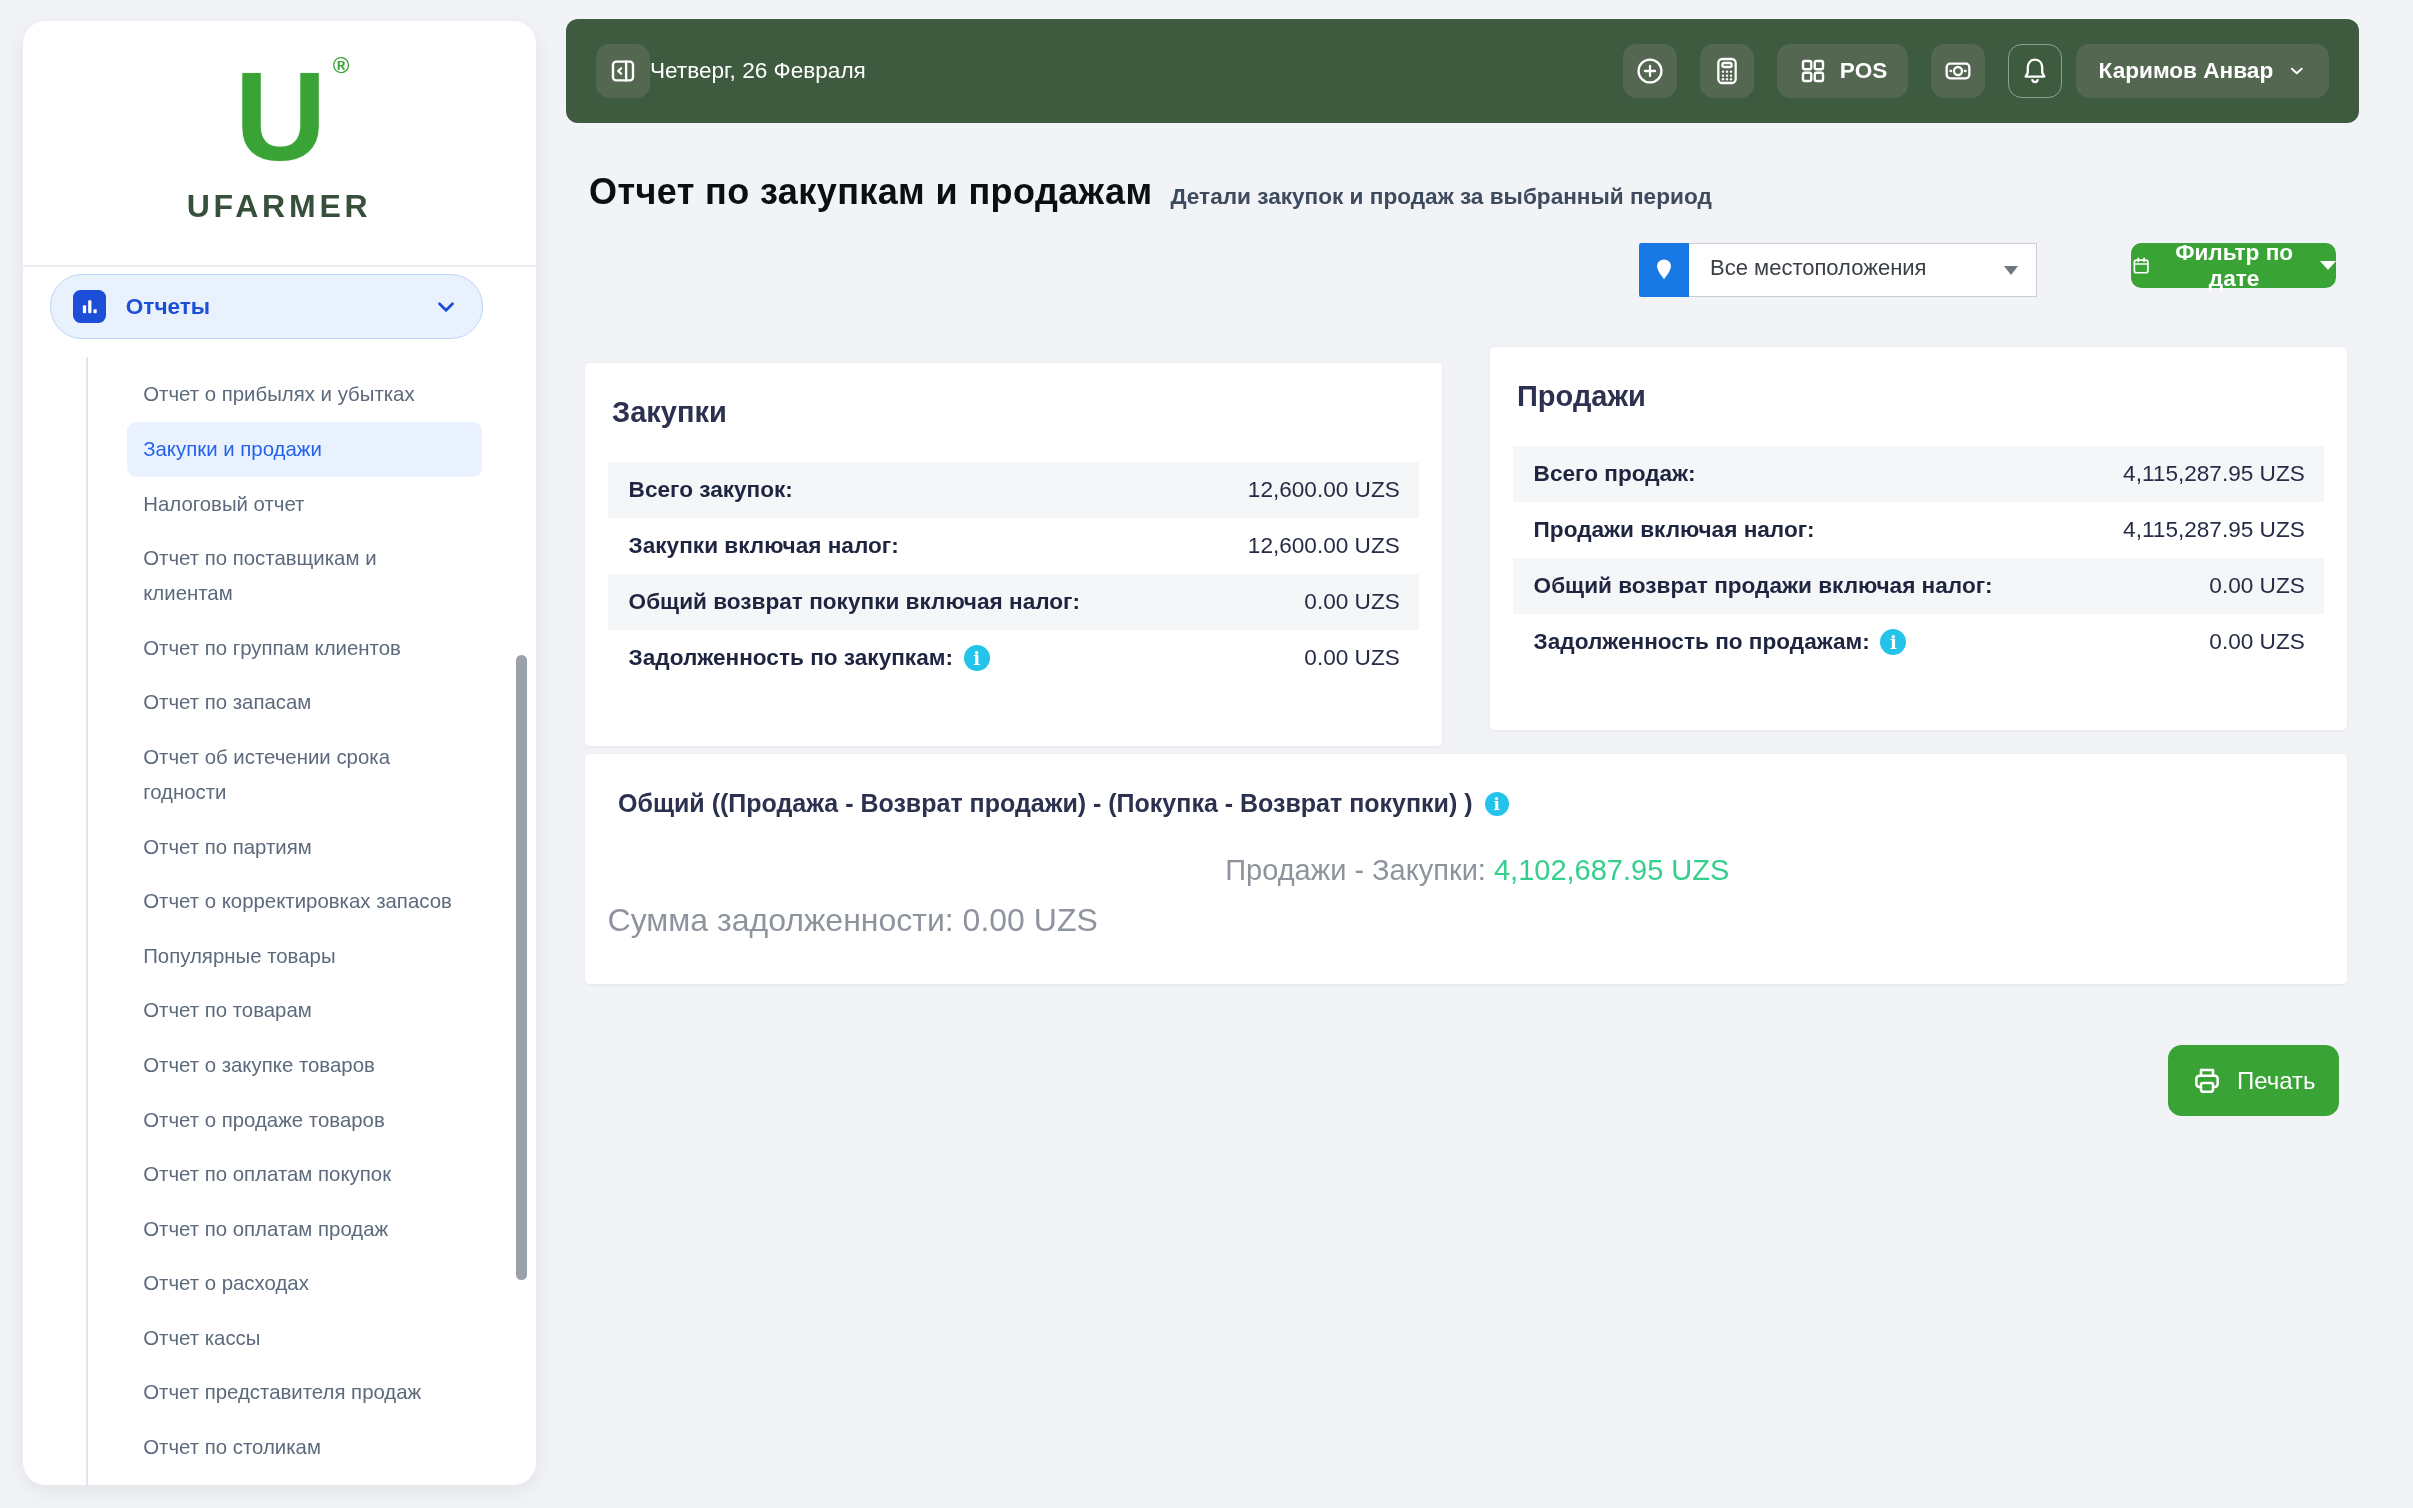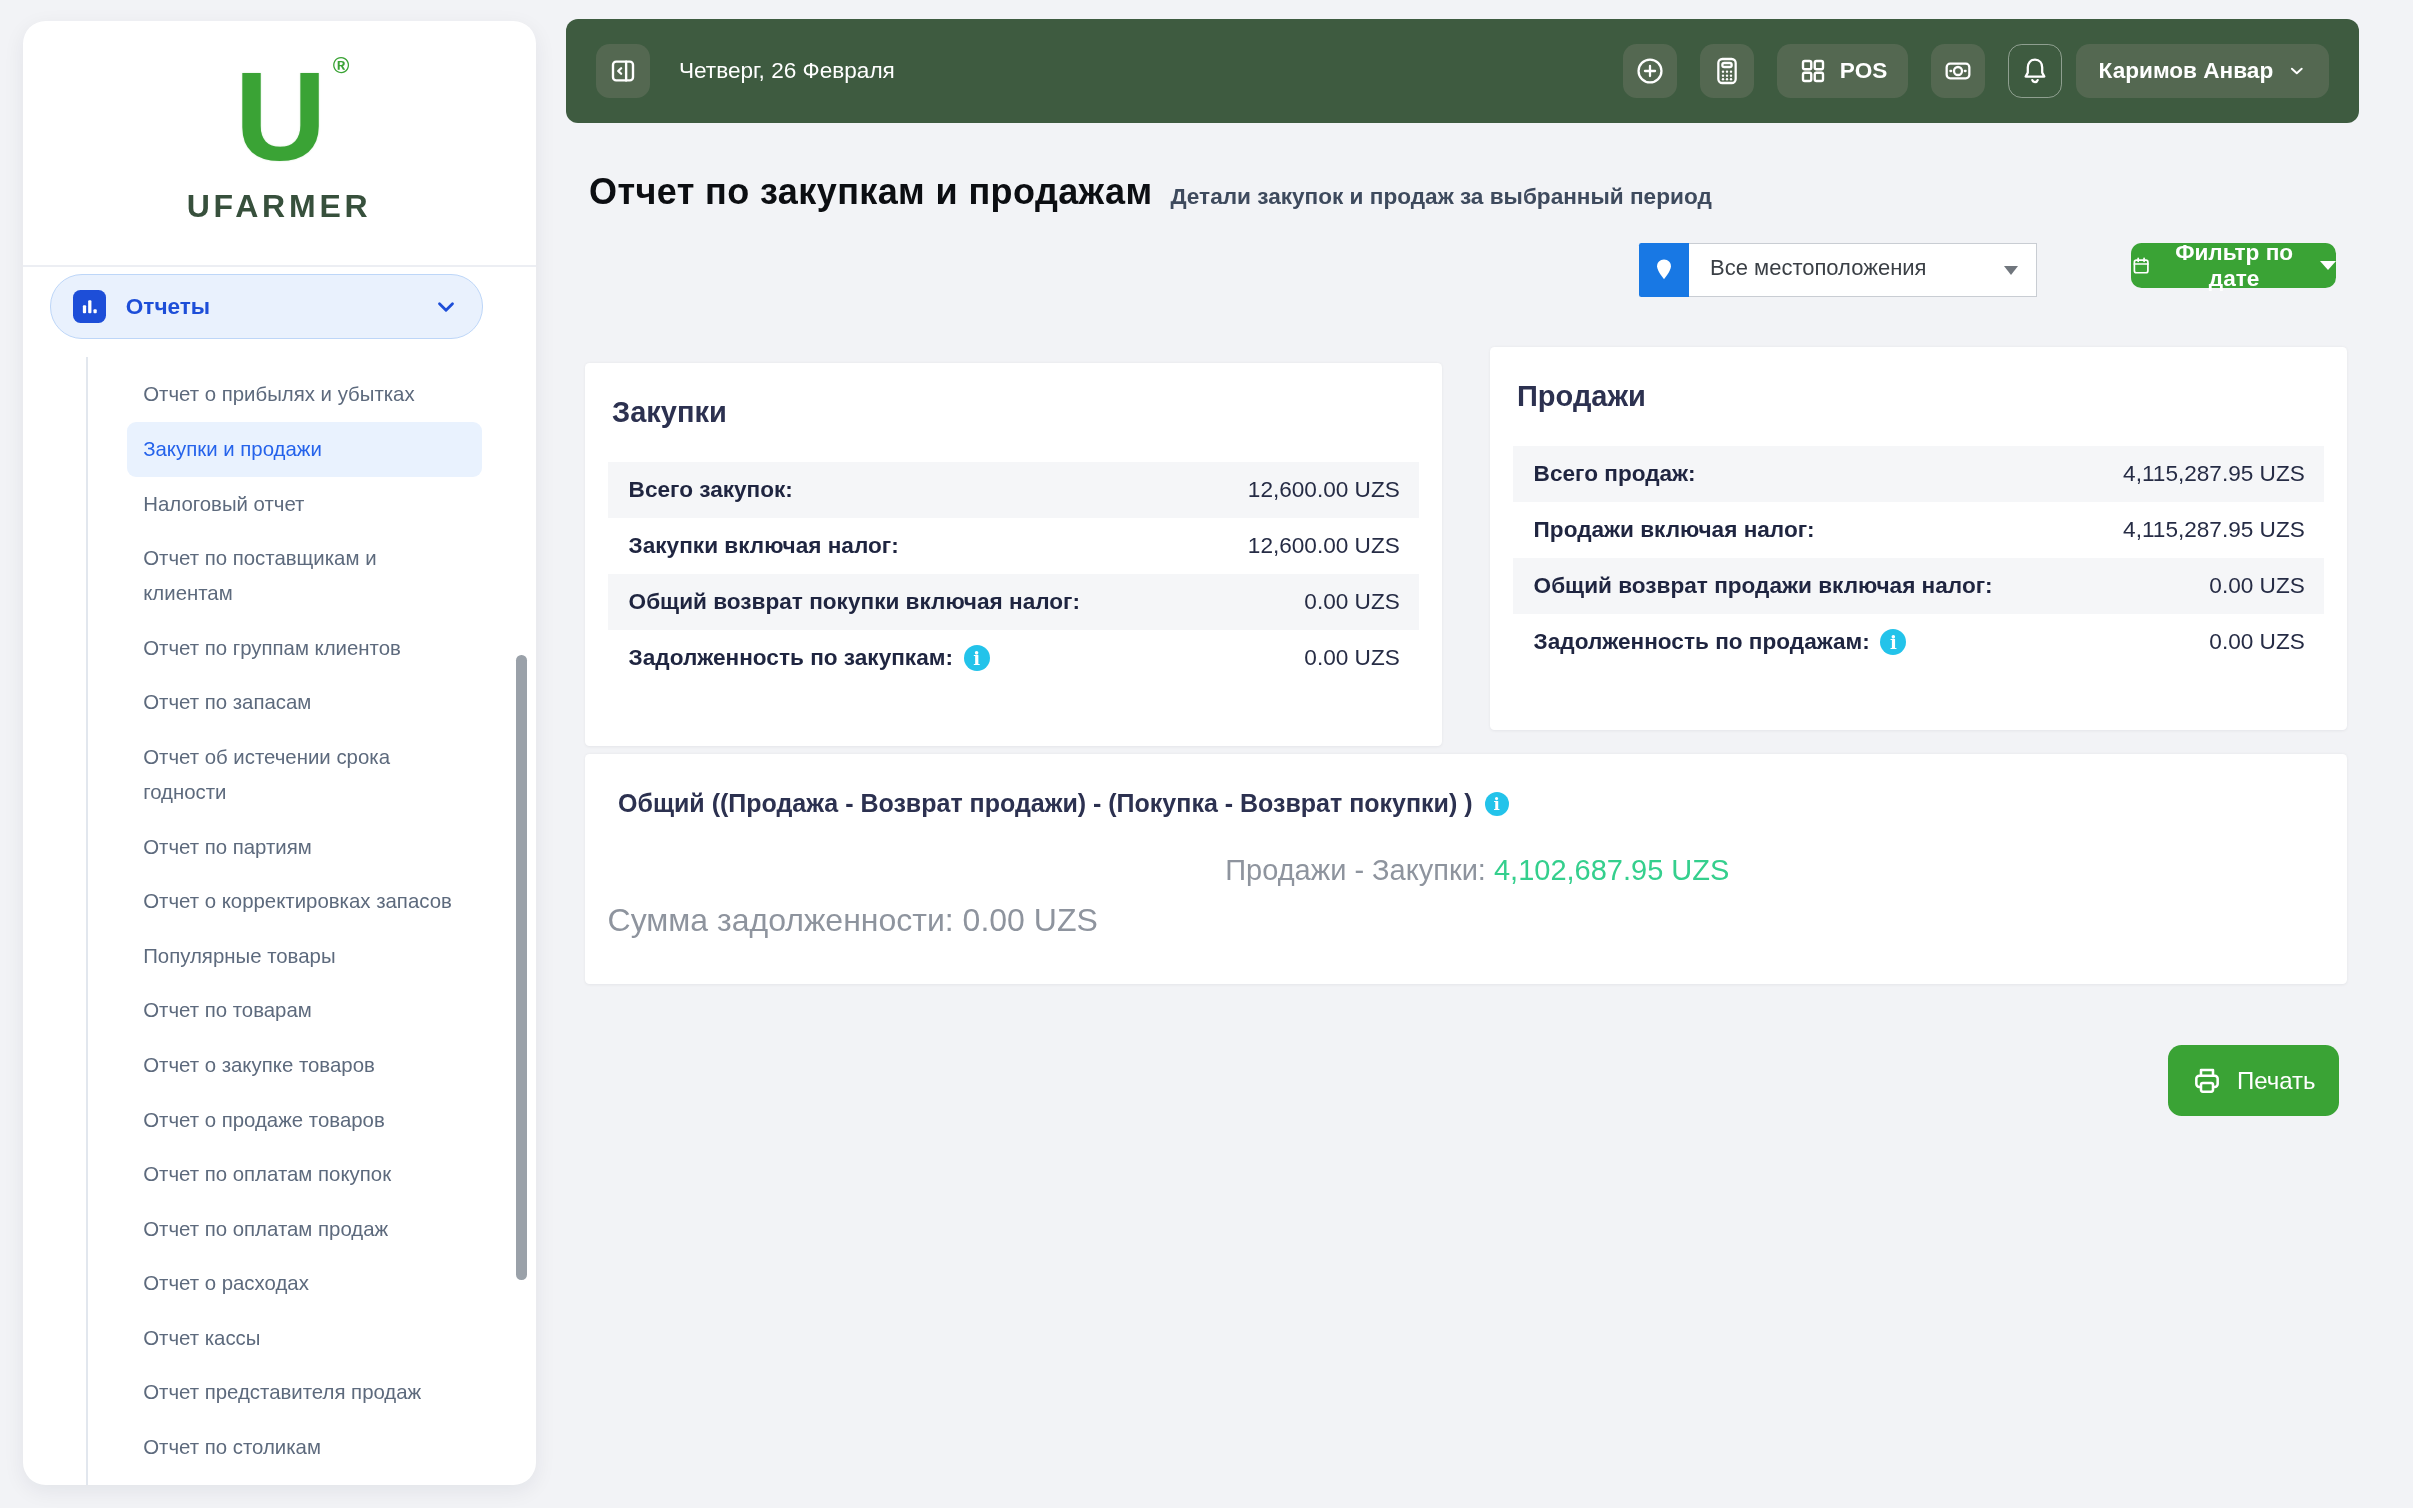--- a/index.html
+++ b/index.html
@@ -62,21 +62,21 @@
     position:absolute; left:566px; top:19px; width:1793px; height:104px;
     background:#3e5b40; border-radius:12px;
     display:flex; align-items:center; padding:0 30px;
   }
   .tb-btn {
     width:54px; height:54px; border-radius:13.6px; background:#546851;
     display:flex; align-items:center; justify-content:center;
     flex:0 0 auto; cursor:pointer;
   }
   .tb-btn + .tb-btn, .tb-group { margin-left:23px; }
-  .tb-date { margin-left:29px; font-size:22.6px; color:#ffffff; }
+  .tb-date { font-size:22.6px; color:#ffffff; }
   .tb-spacer { flex:1; }
   .tb-pos {
     width:auto; padding:0 21px; gap:12px; font-size:22.6px; font-weight:bold; color:#fff;
   }
   .tb-bell { background:transparent; border:1.5px solid rgba(255,255,255,.42); }
   .tb-user {
     margin-left:13.6px; height:54px; border-radius:13.6px; background:#546851;
     display:flex; align-items:center; gap:13.6px; padding:0 22.6px; cursor:pointer;
     color:#fff; font-size:22.6px; font-weight:bold;
   }

